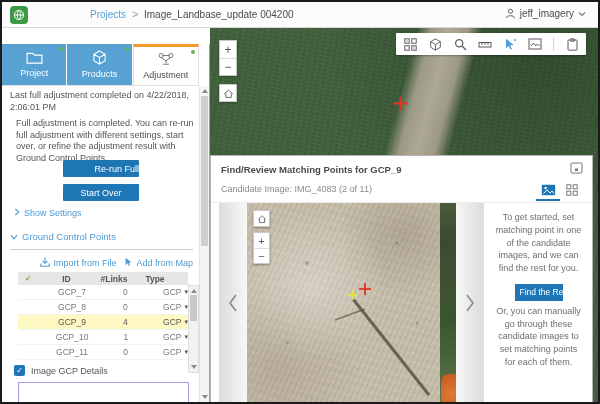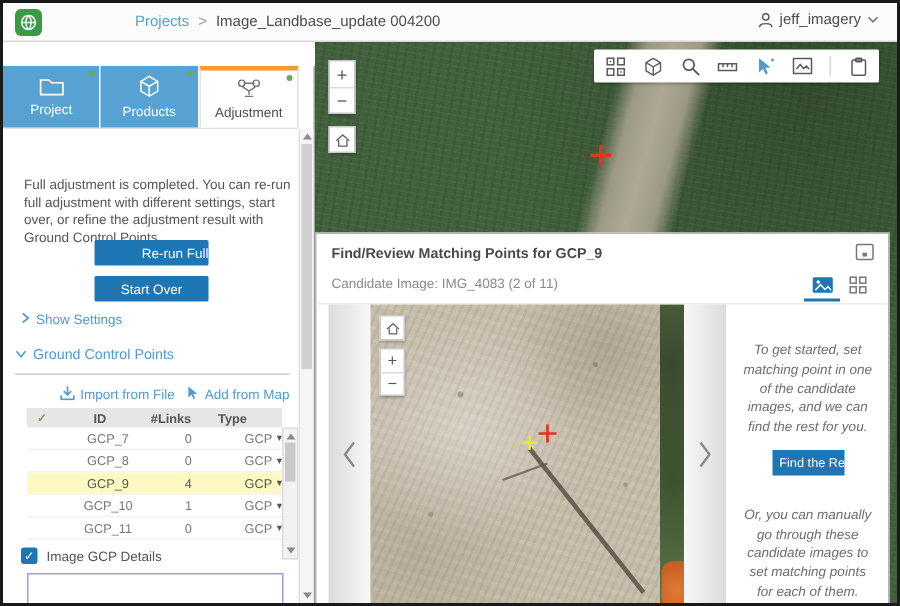--- a/index.html
+++ b/index.html
@@ -114,21 +114,21 @@
       #5a7048; }
   .photo-orange { position:absolute; right:0; bottom:0; width:15px; height:28px; border-radius:8px 0 0 0;
     background:radial-gradient(circle at 70% 70%, #e07a33, #c2571f); }
   .photo svg.overlay { position:absolute; inset:0; }
   .photo .mapbox { box-shadow:0 1px 2px rgba(0,0,0,.35); }
   .ph-home { left:6px; top:7px; width:17px; height:17px; }
   .ph-zoom { left:6px; top:29px; width:17px; }
   .ph-zoom .zbtn { width:15px; height:15px; font-size:11px; }
 
   .instructions { flex:1; padding:4px 9px 0 10px; text-align:center; font-size:9px; color:#6e6e6e; line-height:1.42; }
-  .instructions p { margin-top:20px;font-style:italic; }
+  .instructions p { margin-top:4px; }
   .find-btn { margin:9px auto 2px auto; display:block; background:#1f76b5; color:#fff; border:none; font-family:inherit; font-size:8.5px; height:17px; width:48px; white-space:nowrap; overflow:hidden; text-align:left; padding:0 0 0 5px; cursor:pointer; }
 </style>
 </head>
 <body>
 
 <div class="frame">
 
   <div class="topbar">
     <div class="logo">
       <svg width="12" height="12" viewBox="0 0 12 12">
@@ -181,20 +181,21 @@
                 <circle cx="4.5" cy="4" r="2.4"></circle>
                 <circle cx="15.5" cy="4" r="2.4"></circle>
                 <path d="M4.5 6.2 L10 10 L15.5 6.2 M10 10 L10 13 M6.8 14 h6.4 M5.8 4 h8.4"></path>
               </g>
             </svg></span>
         <span>Adjustment</span>
       </div>
     </div>
 
     <div class="panel-content">
+      <div class="p-lastrun">Last full adjustment completed on 4/22/2018, 2:06:01 PM</div>
       <div class="p-desc">Full adjustment is completed. You can re-run full adjustment with different settings, start over, or refine the adjustment result with Ground Control Points.</div>
 
       <button class="btn btn-rerun">Re-run Full</button>
       <button class="btn btn-start">Start Over</button>
 
       <div class="link-row show-settings">
         <span><svg width="6" height="8" viewBox="0 0 6 8">
               <polyline points="1.2,1 4.8,4 1.2,7" fill="none" stroke="#4f9bd3" stroke-width="1.1"></polyline>
             </svg></span>
         <span>Show Settings</span>

